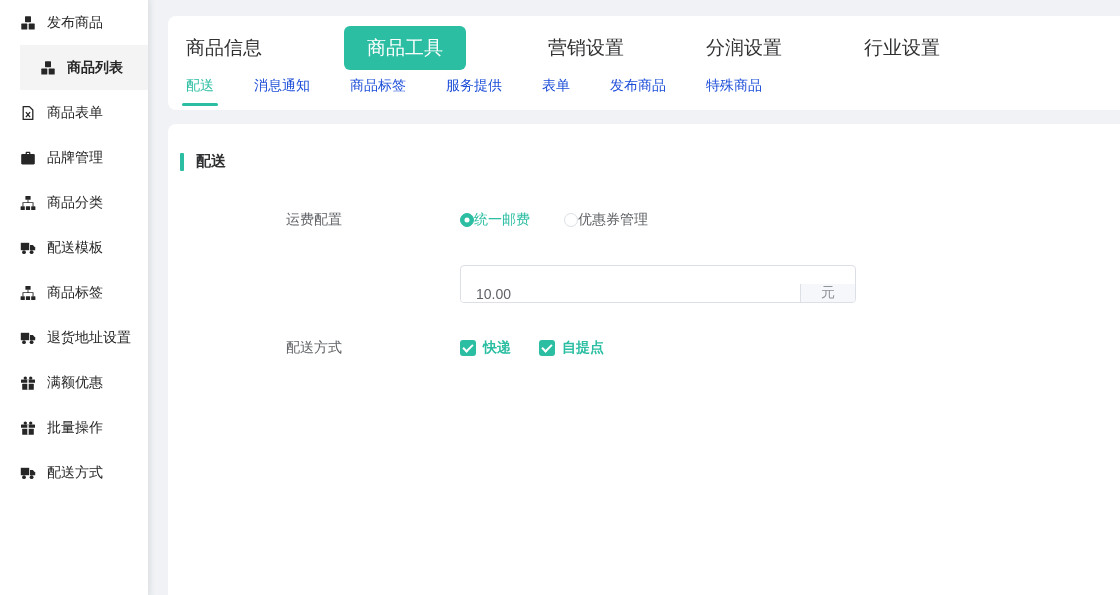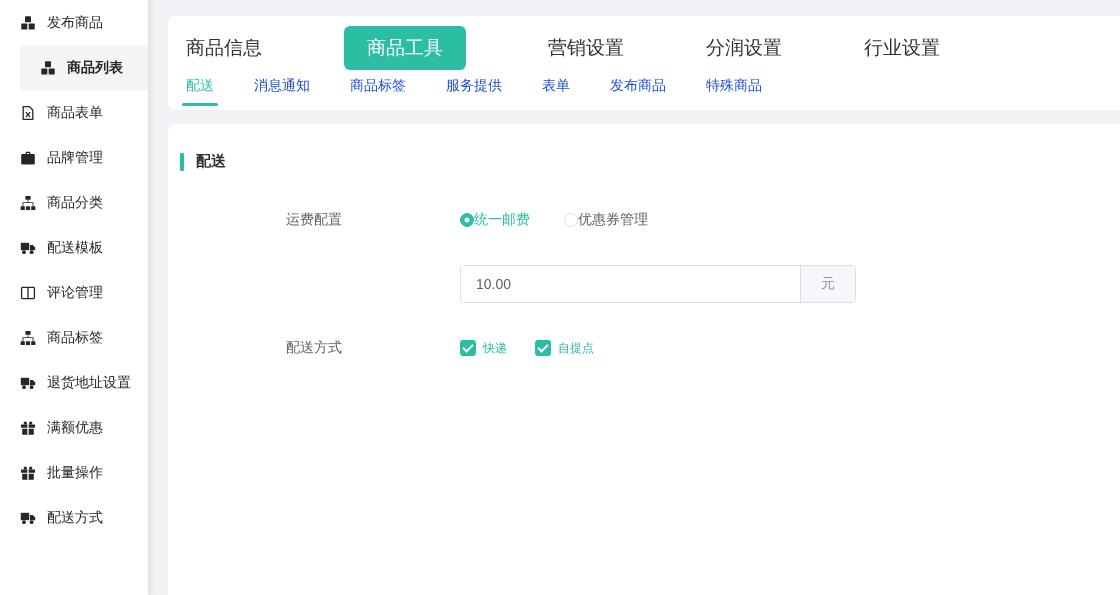--- a/index.html
+++ b/index.html
@@ -65,21 +65,21 @@
   .radio.active .radio-circle::after {
     content:""; position:absolute; top:50%; left:50%;
     width:5px; height:5px; border-radius:50%; background:#fff;
     transform:translate(-50%,-50%);
   }
   .radio-label { margin-left:0; font-size:14px; color:#606266;font-family:Liberation Mono, monospace; }
   .radio.active .radio-label { color:var(--accent); }
   
   .input-group {
     display:flex; width:396px; height:38px;
-    border:1px solid #dcdfe6; border-radius:4px; overflow:hidden; background:#fff;
+    border:1px solid #dcdfe6; border-radius:4px; overflow:hidden; background:#fff;align-items:flex-end;
   }
   .input-group input {
     flex:1; border:none; outline:none; padding:0 15px;
     font-size:14px; color:#606266; min-width:0;
     font-family:"Liberation Sans","DejaVu Sans",sans-serif;
   }
   .input-addon {
     width:55px; flex:none; background:#f5f7fa; border-left:1px solid #dcdfe6;
     display:flex; align-items:center; justify-content:center;
     font-size:14px; color:#909399;
@@ -88,21 +88,21 @@
   .checkbox-item { display:flex; align-items:center; margin-right:28px; cursor:pointer; }
   .checkbox {
     width:16px; height:16px; border-radius:3px; background:var(--accent);
     display:flex; align-items:center; justify-content:center; flex:none;
   }
   .checkbox::after {
     content:""; width:4px; height:8px; margin-bottom:2px;
     border-right:2px solid #fff; border-bottom:2px solid #fff;
     transform:rotate(45deg);
   }
-  .checkbox-label { margin-left:7px; font-size:12px; color:var(--accent); }
+  .checkbox-label { margin-left:7px; font-size:14px; color:var(--accent);font-weight:bold; }
 </style>
 </head>
 <body>
 
 <aside class="sidebar">
 
     <div class="sidebar-item">
       <span class="icon">
         <svg viewBox="0 0 16 16" fill="#262626">
           <rect x="5" y="1.2" width="6" height="6" rx="0.6"></rect>
@@ -161,29 +161,20 @@
         <svg viewBox="0 0 16 16" fill="#262626">
           <path d="M.8 2.8h8.4v7.4H.8z"></path>
           <path d="M10 5h2.8l2.4 2.6v2.6H10z"></path>
           <circle cx="4" cy="12.2" r="1.9"></circle>
           <circle cx="11.6" cy="12.2" r="1.9"></circle>
         </svg>
       </span>
       <span class="label">配送模板</span>
     </div>
 
-    <div class="sidebar-item">
-      <span class="icon">
-        <svg viewBox="0 0 16 16" fill="none" stroke="#262626" stroke-width="1.3">
-          <rect x="1.6" y="2.4" width="12.8" height="11.2" rx="0.8"></rect>
-          <path d="M8 2.4v11.2"></path>
-        </svg>
-      </span>
-      <span class="label">评论管理</span>
-    </div>
 
 
     <div class="sidebar-item">
       <span class="icon">
         <svg viewBox="0 0 16 16" fill="#262626">
           <rect x="5.4" y="1" width="5.2" height="3.8" rx="0.5"></rect>
           <rect x="0.6" y="11.2" width="4.2" height="3.8" rx="0.5"></rect>
           <rect x="5.9" y="11.2" width="4.2" height="3.8" rx="0.5"></rect>
           <rect x="11.2" y="11.2" width="4.2" height="3.8" rx="0.5"></rect>
           <path d="M7.6 4.8h.8v2.4h5.1v4h-.9V8.1H3.4v3.1h-.9v-4h5.1z"></path>

